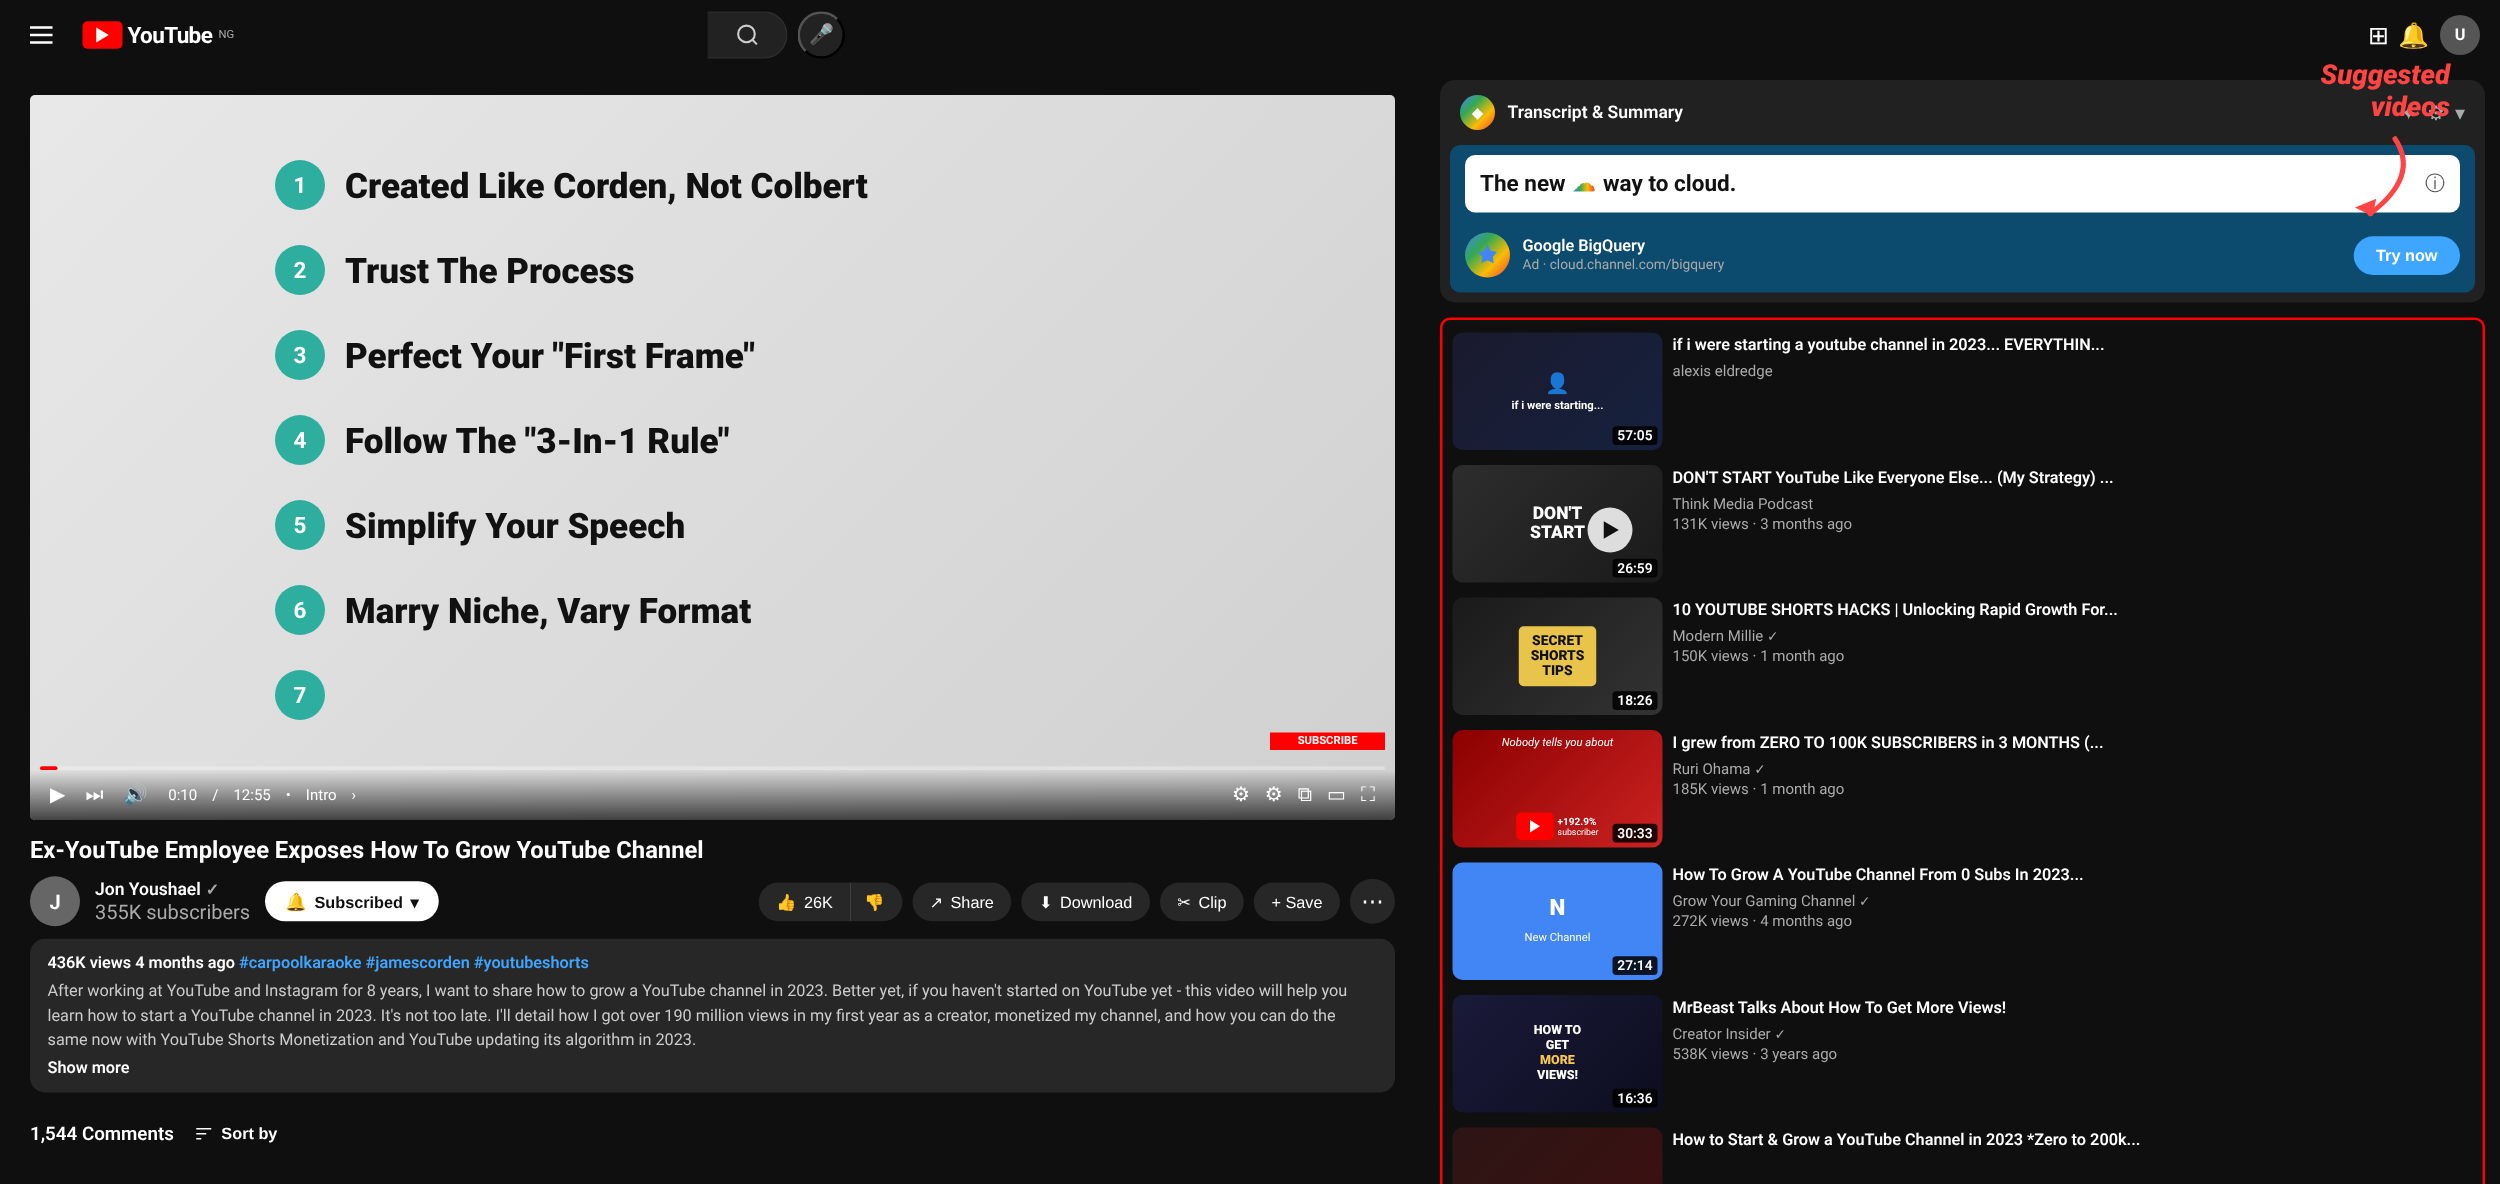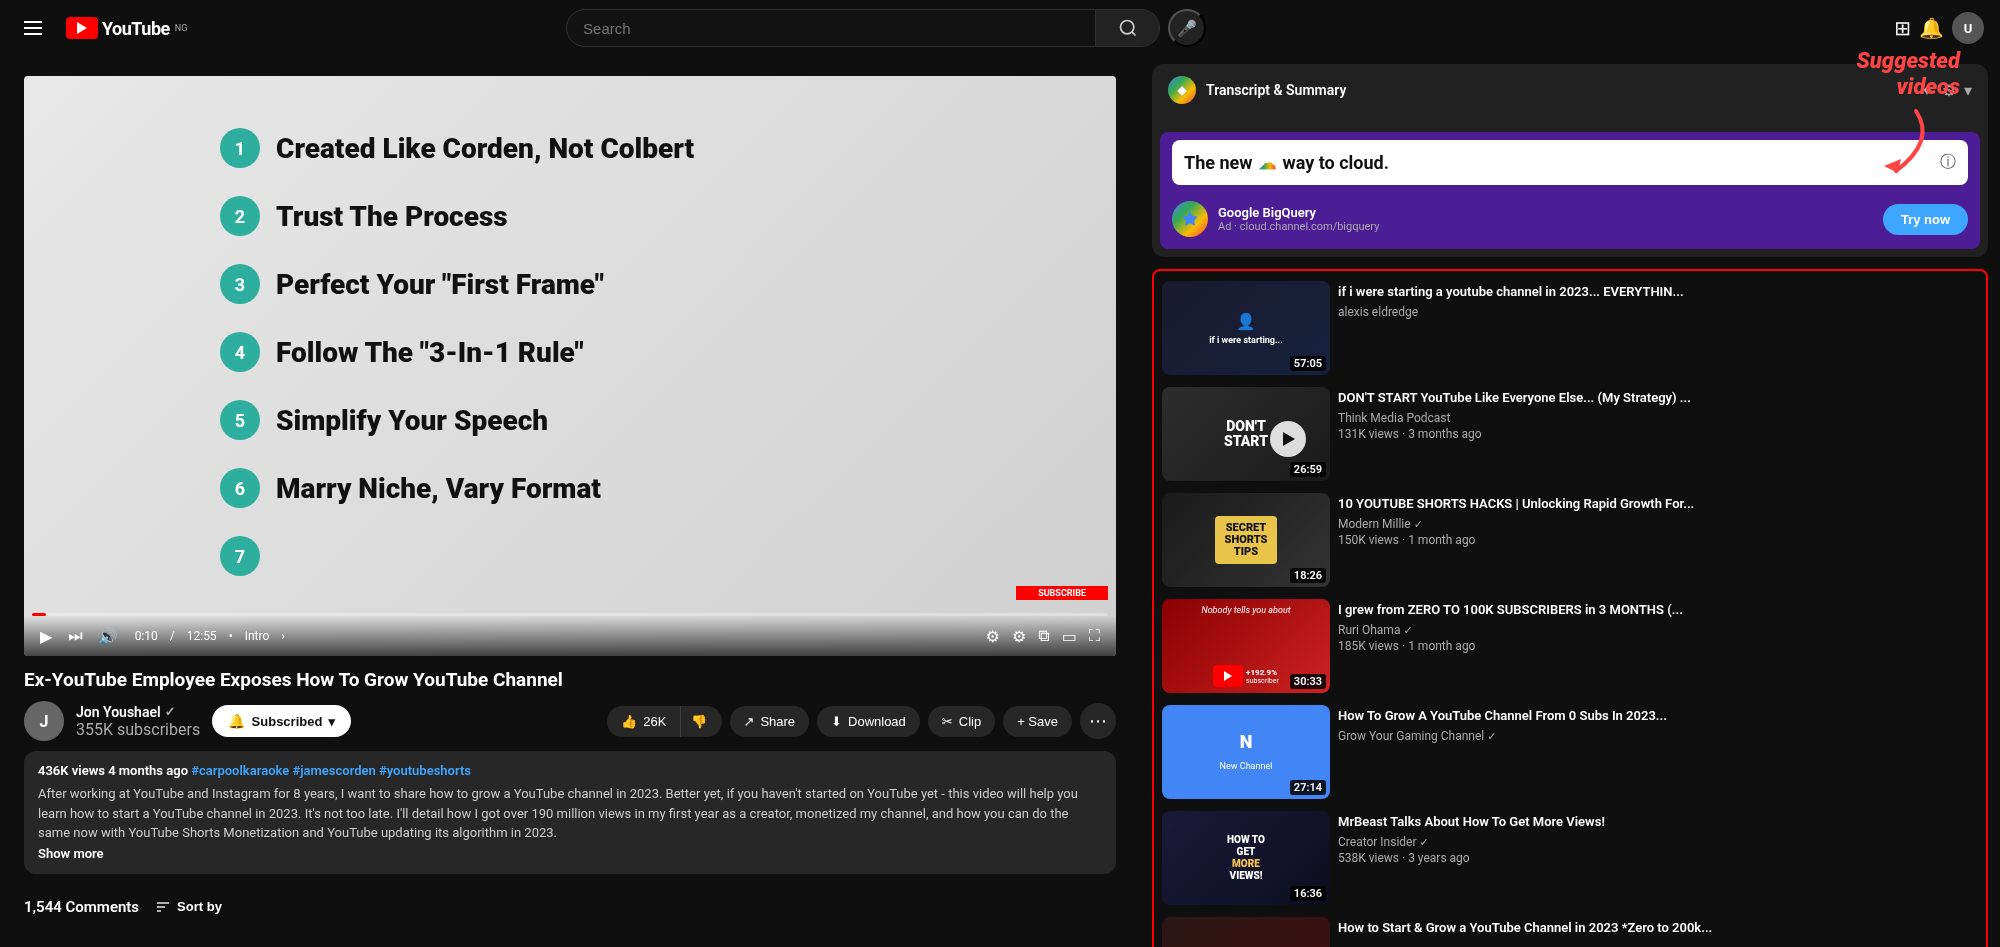--- a/index.html
+++ b/index.html
@@ -701,23 +701,20 @@
         <span></span>
     </div>
     <div class="logo-area">
       <div class="yt-logo-icon"></div>
       <span class="yt-wordmark">YouTube</span>
         <span class="yt-ng">NG</span>
     </div>
   </div>
 
   <div class="search-bar">
-    <div class="search-input-wrap">
-      <input class="search-input" type="text" placeholder="Search" style="">
-    </div>
     <button class="search-btn">
       <svg width="20" height="20" viewBox="0 0 24 24" fill="none" stroke="#ccc" stroke-width="2">
         <circle cx="11" cy="11" r="8"></circle>
           <line x1="21" y1="21" x2="16.65" y2="16.65"></line>
       </svg>
     </button>
     <button class="mic-btn">🎤</button>
   </div>
 
   <div class="header-right">
@@ -867,21 +864,21 @@
       <div class="transcript-header">
         <div class="gemini-icon">◆</div>
         <span class="transcript-title">Transcript &amp; Summary</span>
         <div class="transcript-icons">
           <span style="cursor:pointer;">✦</span>
           <span style="cursor:pointer;">⚙</span>
           <span style="cursor:pointer;">▾</span>
         </div>
       </div>
 
-      <div style="margin: 16px 8px 8px; background:#4c1d95; border-radius:8px; overflow:hidden;">
+      <div style="margin: 0 8px 8px; background:#0c4a6e; border-radius:8px; overflow:hidden;">
         <div class="ad-banner">
           <div class="ad-text">
             <span>The new</span>
             <span style="background:linear-gradient(90deg,#4285f4,#34a853,#fbbc05,#ea4335);-webkit-background-clip:text;-webkit-text-fill-color:transparent;font-size:18px;font-weight:900;">☁</span>
             <span>way to cloud.</span>
           </div>
           <div class="ad-info-icon">ⓘ</div>
         </div>
         <div class="ad-channel-row">
           <div class="ad-channel-icon">
@@ -994,20 +991,21 @@
               N<br><span style="font-size:9px;font-weight:400;">New Channel</span>
             </div>
             <div class="duration-badge">27:14</div>
           </div>
           <div class="video-meta">
             <div class="video-card-title">How To Grow A YouTube Channel From 0 Subs In 2023...</div>
             <div class="video-channel">
               Grow Your Gaming Channel
               <span style="color:#aaa;font-size:11px;">✓</span>
             </div>
+            <div class="video-stats">272K views · 4 months ago</div>
           </div>
         </div>
 
         <div class="video-card">
           <div class="thumb-wrap" style="background:linear-gradient(135deg,#1a1a3a,#0d0d1f);">
             <div class="thumb-bg">
               <div style="color:#fff;font-size:10px;font-weight:900;text-align:center;line-height:1.2;">
                 HOW TO<br>GET<br><span style="color:#f9c74f;">MORE</span><br>VIEWS!
               </div>
             </div>

